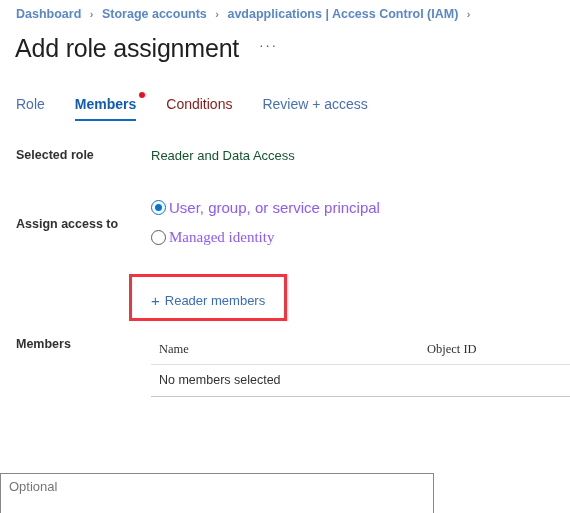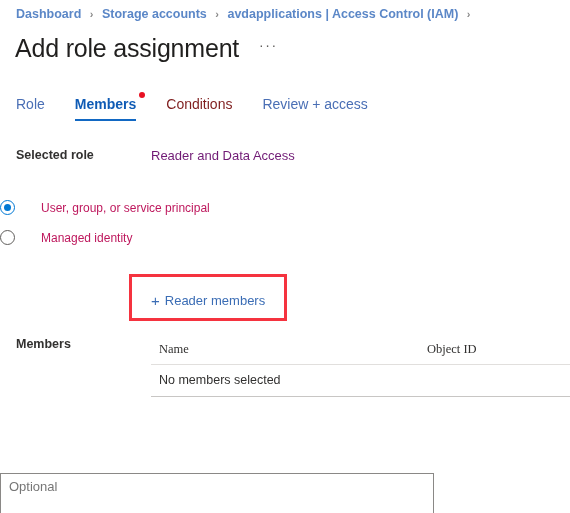--- a/index.html
+++ b/index.html
@@ -126,32 +126,32 @@
   }
 
   .r-selected-role { margin-top: 0; }
   .r-assign { margin-top: 34px; }
   .r-members { margin-top: 41px; }
   .r-description { margin-top: 76px; }
 
   .static-value {
     line-height: 17px;
     font-size: 13px;
-    color: #701a75;
+    color: #14532d;
   }
 
   
   .radio-group { margin-top: -3px; }
   .radio-item {
     display: flex;
     align-items: center;
     height: 25px;
     cursor: pointer;
   }
-  .radio-item + .radio-item { margin-top: 5px; }
+  .radio-item + .radio-item { margin-top: 5px; font-family: Liberation Serif, serif; }
   .radio-mark {
     width: 15px;
     height: 15px;
     border-radius: 50%;
     border: 1.5px solid #605e5c;
     box-sizing: border-box;
     flex: 0 0 15px;
     position: relative;
     background: #fff;
   }
@@ -163,23 +163,23 @@
     position: absolute;
     left: 50%;
     top: 50%;
     width: 7px;
     height: 7px;
     margin: -3.5px 0 0 -3.5px;
     border-radius: 50%;
     background: #0078d4;
   }
   .radio-label {
-    margin-left: 26px;
-    font-size: 12px;
-    color: #be185d;
+    margin-left: 3px;
+    font-size: 15px;
+    color: #8b5cf6;
     white-space: nowrap;
   }
 
   
   .members-cell { position: relative; }
   .highlight-box {
     position: absolute;
     left: -22px;
     top: -17px;
     width: 158px;
@@ -286,20 +286,21 @@
 <div class="form">
 
   <div class="row r-selected-role">
     <div class="row-label">Selected role</div>
     <div class="row-value">
       <div class="static-value">Reader and Data Access</div>
     </div>
   </div>
 
   <div class="row r-assign">
+    <div class="row-label">Assign access to</div>
     <div class="row-value">
       <div class="radio-group">
         <div class="radio-item checked">
           <span class="radio-mark"></span>
           <span class="radio-label">User, group, or service principal</span>
         </div>
         <div class="radio-item">
           <span class="radio-mark"></span>
           <span class="radio-label">Managed identity</span>
         </div>

